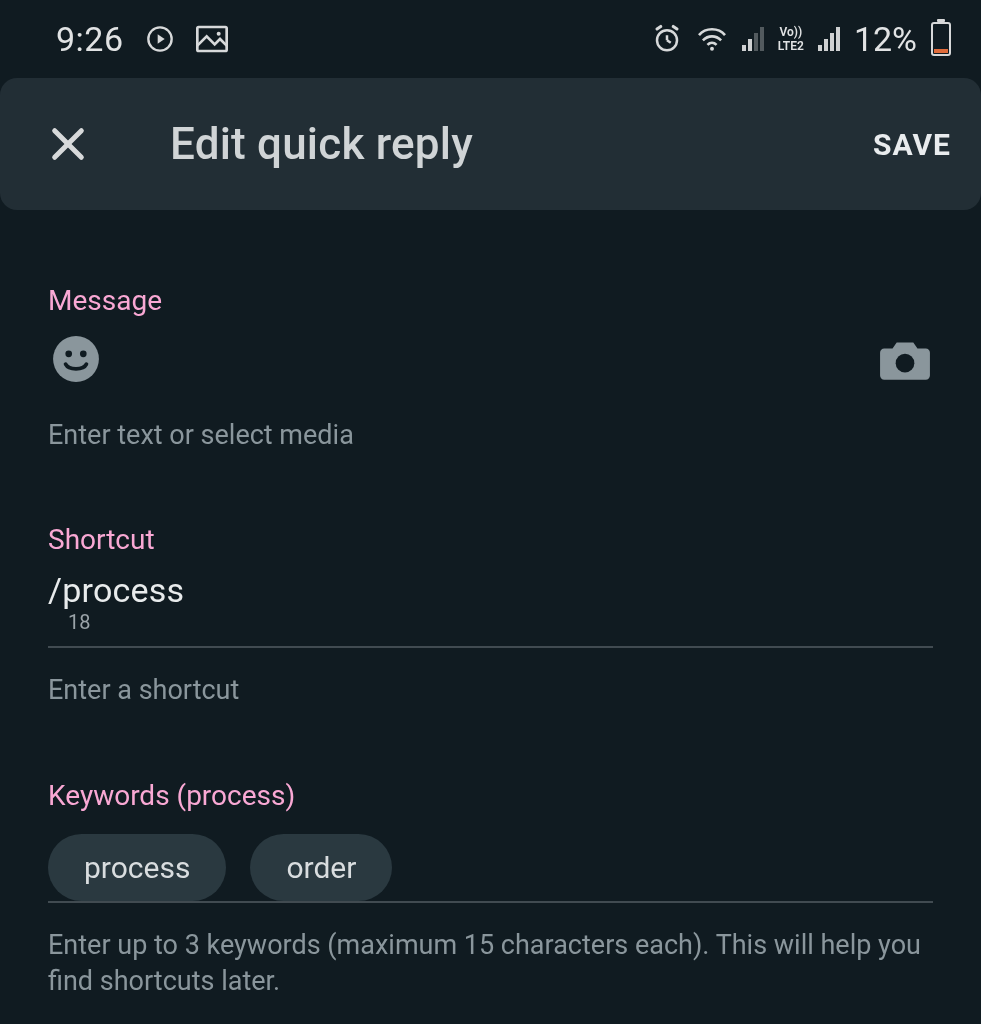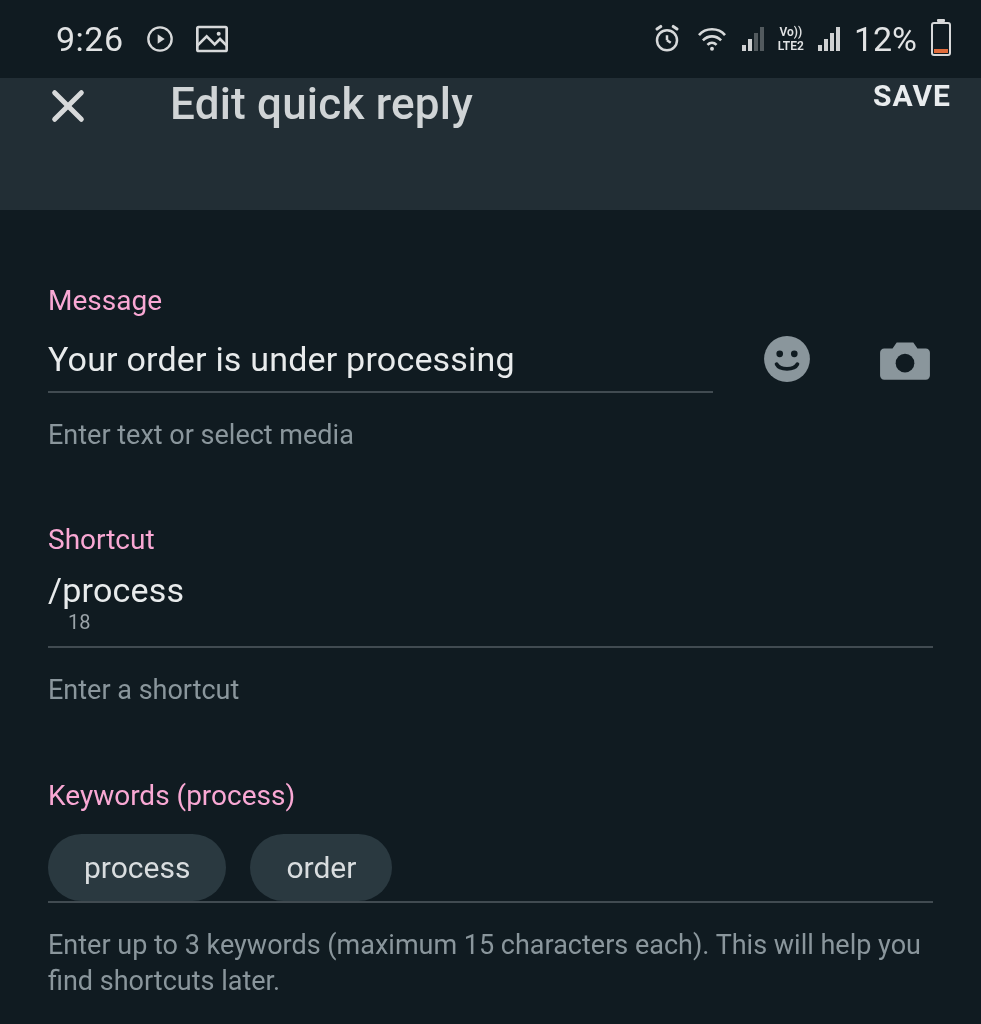--- a/index.html
+++ b/index.html
@@ -47,21 +47,23 @@
   .sig-bars span:nth-child(4){height:100%}
   .lte { font-size:12px; line-height:14px; text-align:center; font-weight:600;}
   .ico { display:inline-flex; }
   svg { display:block; }
 
   
   .app-bar {
     height: 132px;
     background: #222e35;
     display: flex;
+    align-items: center;
     padding: 0 30px 0 40px;
+    border-radius: 17px;
   }
   .close-btn {
     width: 56px; height: 56px;
     display:flex; align-items:center; justify-content:center;
     color:#d7d9da;
   }
   .app-title {
     margin-left: 74px;
     font-size: 44px;
     font-weight: 500;
@@ -208,25 +210,20 @@
   </div>
   <div class="app-title">Edit quick reply</div>
   <div class="save-btn">SAVE</div>
 </div>
 
 <div class="form">
 
   <div class="field">
     <div class="label">Message</div>
     <div class="msg-row">
-      <div class="msg-input-wrap">
-        <div class="text-line">
-          <input type="text" value="Your order is under processing" style="">
-        </div>
-      </div>
       <div class="icon-btn">
         <svg width="50" height="50" viewBox="0 0 24 24" fill="#8a969c">
           <circle cx="12" cy="12" r="11"></circle>
           <circle cx="8.5" cy="9.5" r="1.6" fill="#101b21"></circle>
           <circle cx="15.5" cy="9.5" r="1.6" fill="#101b21"></circle>
           <path d="M7 14.5 C8.5 17.5 15.5 17.5 17 14.5" stroke="#101b21" stroke-width="1.8" fill="none" stroke-linecap="round"></path>
         </svg>
       </div>
       <div class="icon-btn" style="margin-left:auto;">
         <svg width="54" height="46" viewBox="0 0 26 22" fill="#8a969c">

